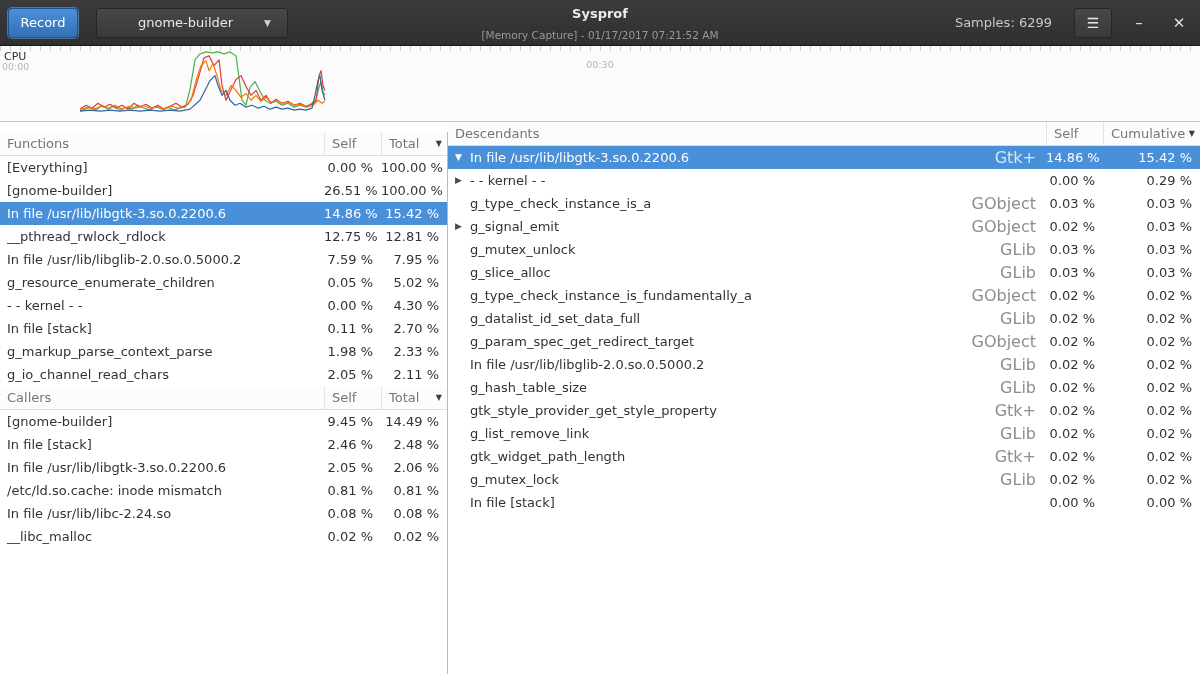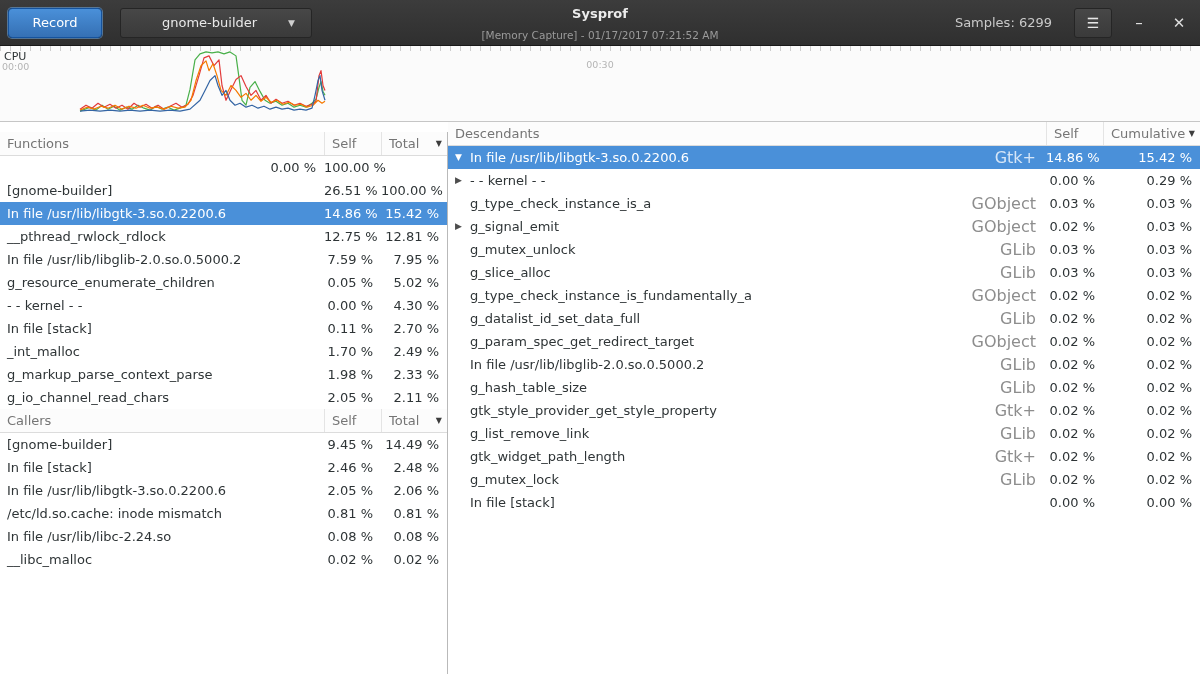--- a/index.html
+++ b/index.html
@@ -2,21 +2,21 @@
 <html><head>
 <meta charset="utf-8">
 <style>
   * { box-sizing: border-box; margin: 0; padding: 0; }
   html,body { width:1200px; height:675px; overflow:hidden; background:#fff;
     font-family:"DejaVu Sans","Liberation Sans",sans-serif; font-size:13px; color:#2e3436; }
 
   
   .titlebar { position:relative; height:46px; background:linear-gradient(#3c3c3c,#2f2f2f);
     border-bottom:1px solid #191919; display:flex; align-items:center; }
-  .record-btn { margin-left:8px; width:94px; height:30px; border-radius:4px; color:#fff;
+  .record-btn { margin-left:8px; width:70px; height:30px; border-radius:4px; color:#fff;
     background:linear-gradient(#4a90d9,#3570b4); border:1px solid #15539e;
     box-shadow:0 0 0 1px rgba(110,170,230,.55); font-size:13px; display:flex;
     align-items:center; justify-content:center; cursor:pointer; }
   .proc-btn { margin-left:18px; width:192px; height:30px; border-radius:3px; color:#e8e8e8;
     background:linear-gradient(#474747,#3a3a3a); border:1px solid #252525;
     display:flex; align-items:center; padding:0 16px; cursor:pointer; }
   .proc-btn .lbl { flex:1; text-align:center; }
   .caret { font-size:9px; color:#cfcfcf; margin-left:6px; }
   .title-center { position:absolute; left:50%; top:6px; transform:translateX(-50%); text-align:center; }
   .title-center .t { font-weight:bold; font-size:13px; color:#ececec; }
@@ -118,20 +118,23 @@
         <div class="hcell sep">
           <span class="htxt">Self</span>
         </div>
         <div class="hcell sep">
           <span class="htxt">Total</span>
           <span class="sort-arrow">▼</span>
         </div>
       </div>
       <div id="functions-rows">
           <div class="row left-grid">
+            <span class="cell label">
+              <span>[Everything]</span>
+            </span>
             <span class="cell num">0.00 %</span>
             <span class="cell num">100.00 %</span>
           </div>
           <div class="row left-grid">
             <span class="cell label">
               <span>[gnome-builder]</span>
             </span>
             <span class="cell num">26.51 %</span>
             <span class="cell num">100.00 %</span>
           </div>
@@ -169,27 +172,20 @@
             </span>
             <span class="cell num">0.00 %</span>
             <span class="cell num">4.30 %</span>
           </div>
           <div class="row left-grid">
             <span class="cell label">
               <span>In file [stack]</span>
             </span>
             <span class="cell num">0.11 %</span>
             <span class="cell num">2.70 %</span>
-          </div>
-          <div class="row left-grid">
-            <span class="cell label">
-              <span>_int_malloc</span>
-            </span>
-            <span class="cell num">1.70 %</span>
-            <span class="cell num">2.49 %</span>
           </div>
           <div class="row left-grid">
             <span class="cell label">
               <span>g_markup_parse_context_parse</span>
             </span>
             <span class="cell num">1.98 %</span>
             <span class="cell num">2.33 %</span>
           </div>
           <div class="row left-grid">
             <span class="cell label">

